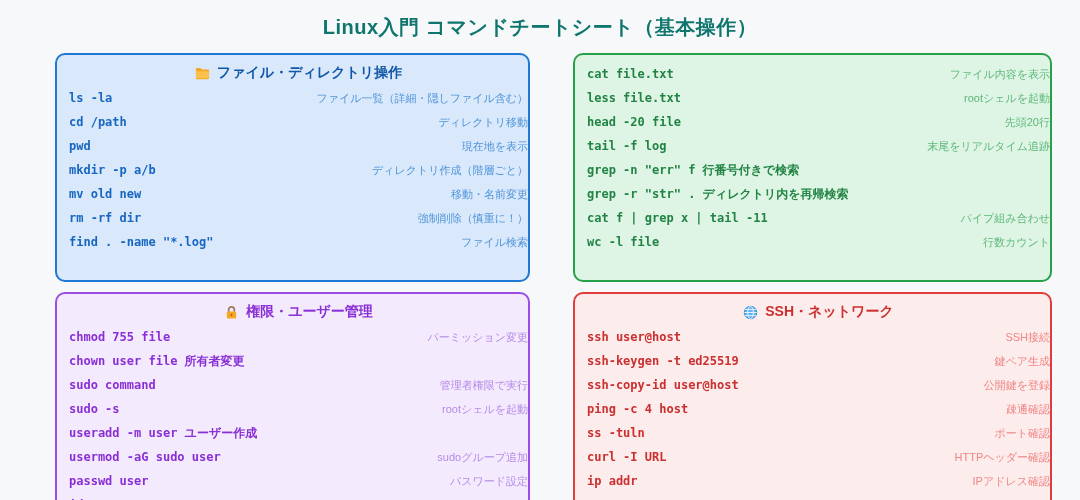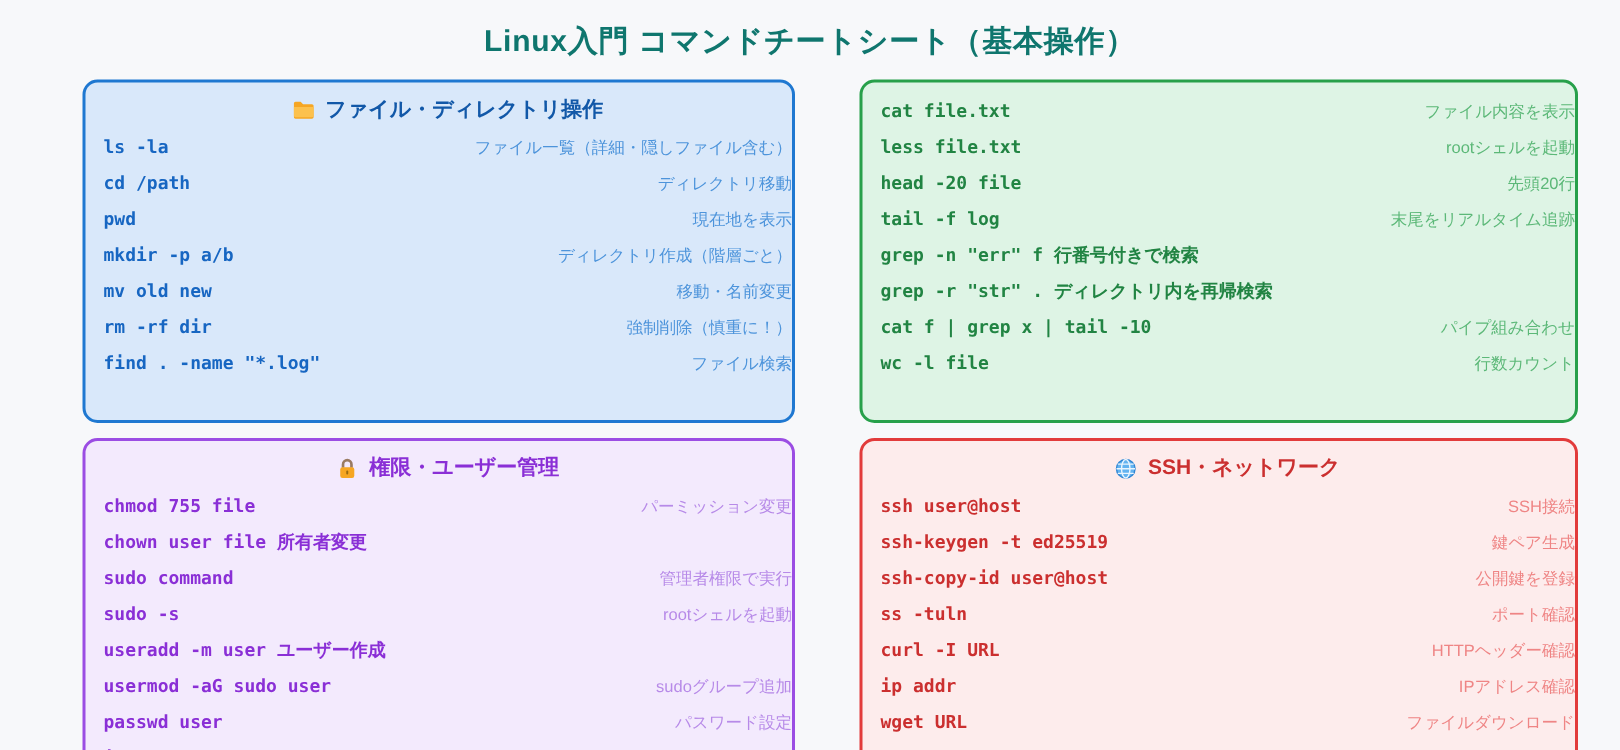--- a/index.html
+++ b/index.html
@@ -146,21 +146,21 @@
     <span class="cmd-text">grep -n "err" f 行番号付きで検索</span>
     <span class="desc-text"></span>
   </div>
 
   <div class="cmd-row">
     <span class="cmd-text">grep -r "str" . ディレクトリ内を再帰検索</span>
     <span class="desc-text"></span>
   </div>
 
   <div class="cmd-row">
-    <span class="cmd-text">cat f | grep x | tail -10</span>
+    <span class="cmd-text">cat f | grep x | tail -11</span>
     <span class="desc-text">パイプ組み合わせ</span>
   </div>
 
   <div class="cmd-row">
     <span class="cmd-text">wc -l file</span>
     <span class="desc-text">行数カウント</span>
   </div>
 </div>
   </section>
 
@@ -240,20 +240,24 @@
   <div class="cmd-row">
     <span class="cmd-text">ssh-keygen -t ed25519</span>
     <span class="desc-text">鍵ペア生成</span>
   </div>
 
   <div class="cmd-row">
     <span class="cmd-text">ssh-copy-id user@host</span>
     <span class="desc-text">公開鍵を登録</span>
   </div>
 
+  <div class="cmd-row">
+    <span class="cmd-text">ping -c 4 host</span>
+    <span class="desc-text">疎通確認</span>
+  </div>
 
   <div class="cmd-row">
     <span class="cmd-text">ss -tuln</span>
     <span class="desc-text">ポート確認</span>
   </div>
 
   <div class="cmd-row">
     <span class="cmd-text">curl -I URL</span>
     <span class="desc-text">HTTPヘッダー確認</span>
   </div>

